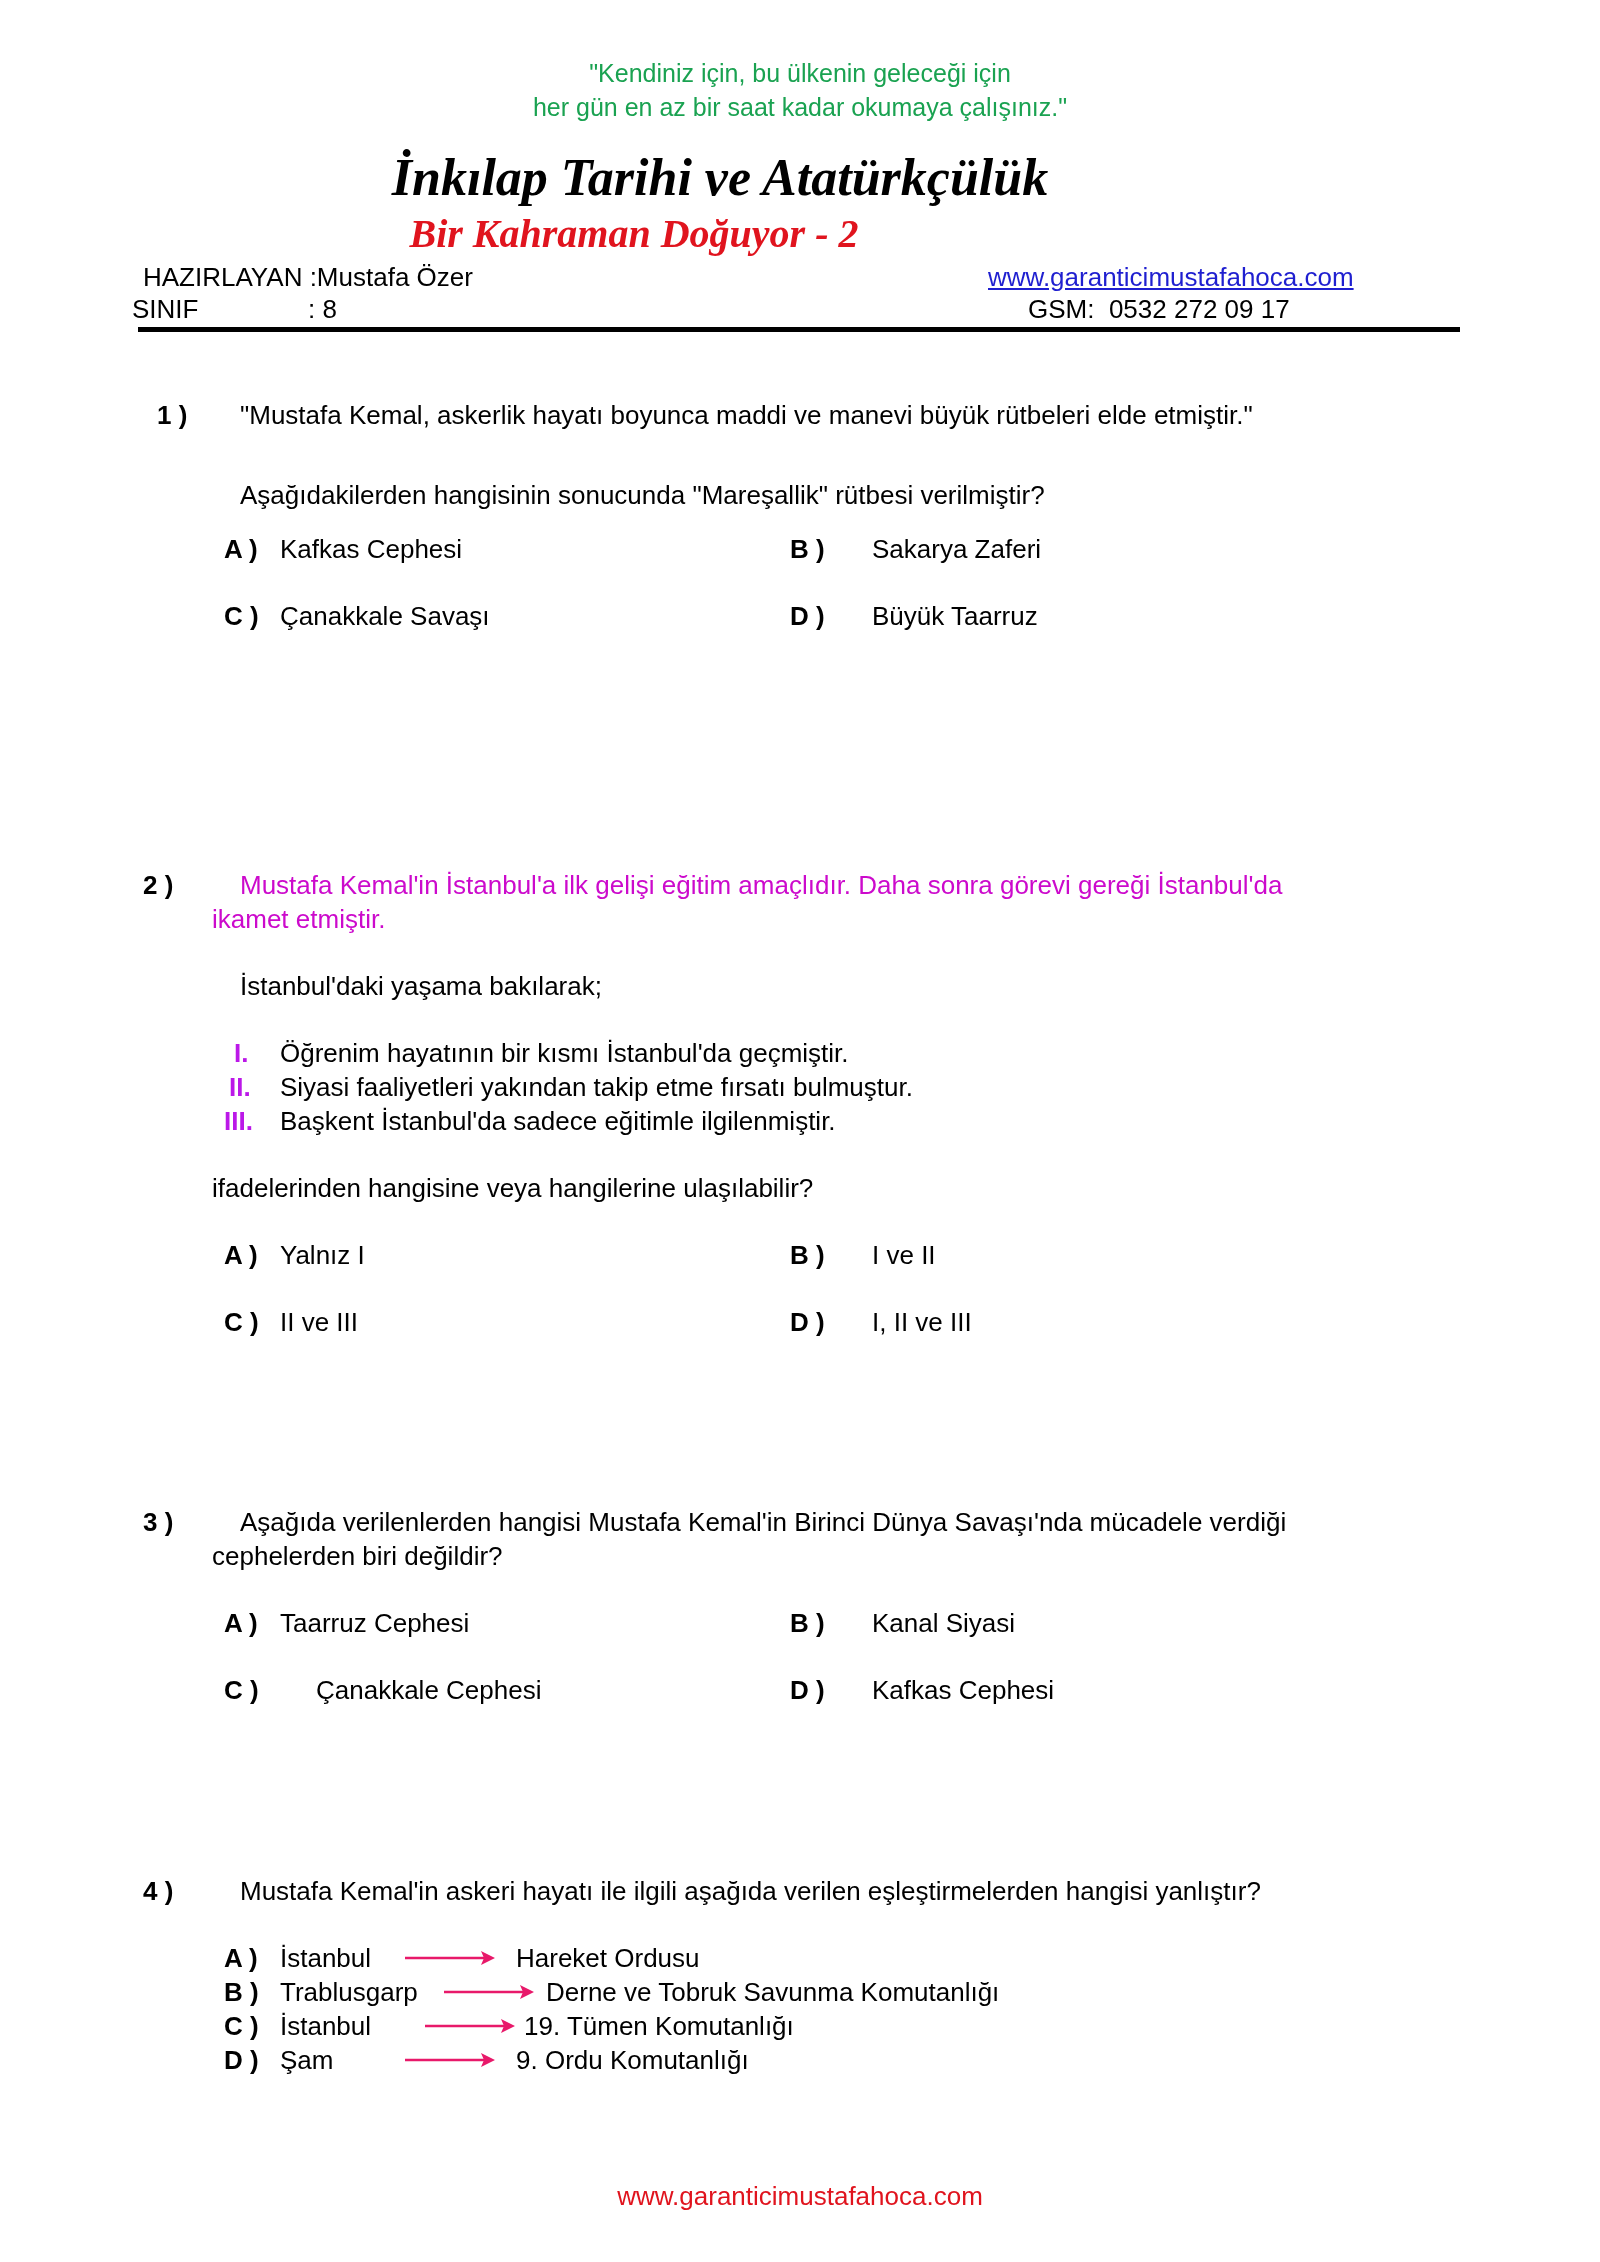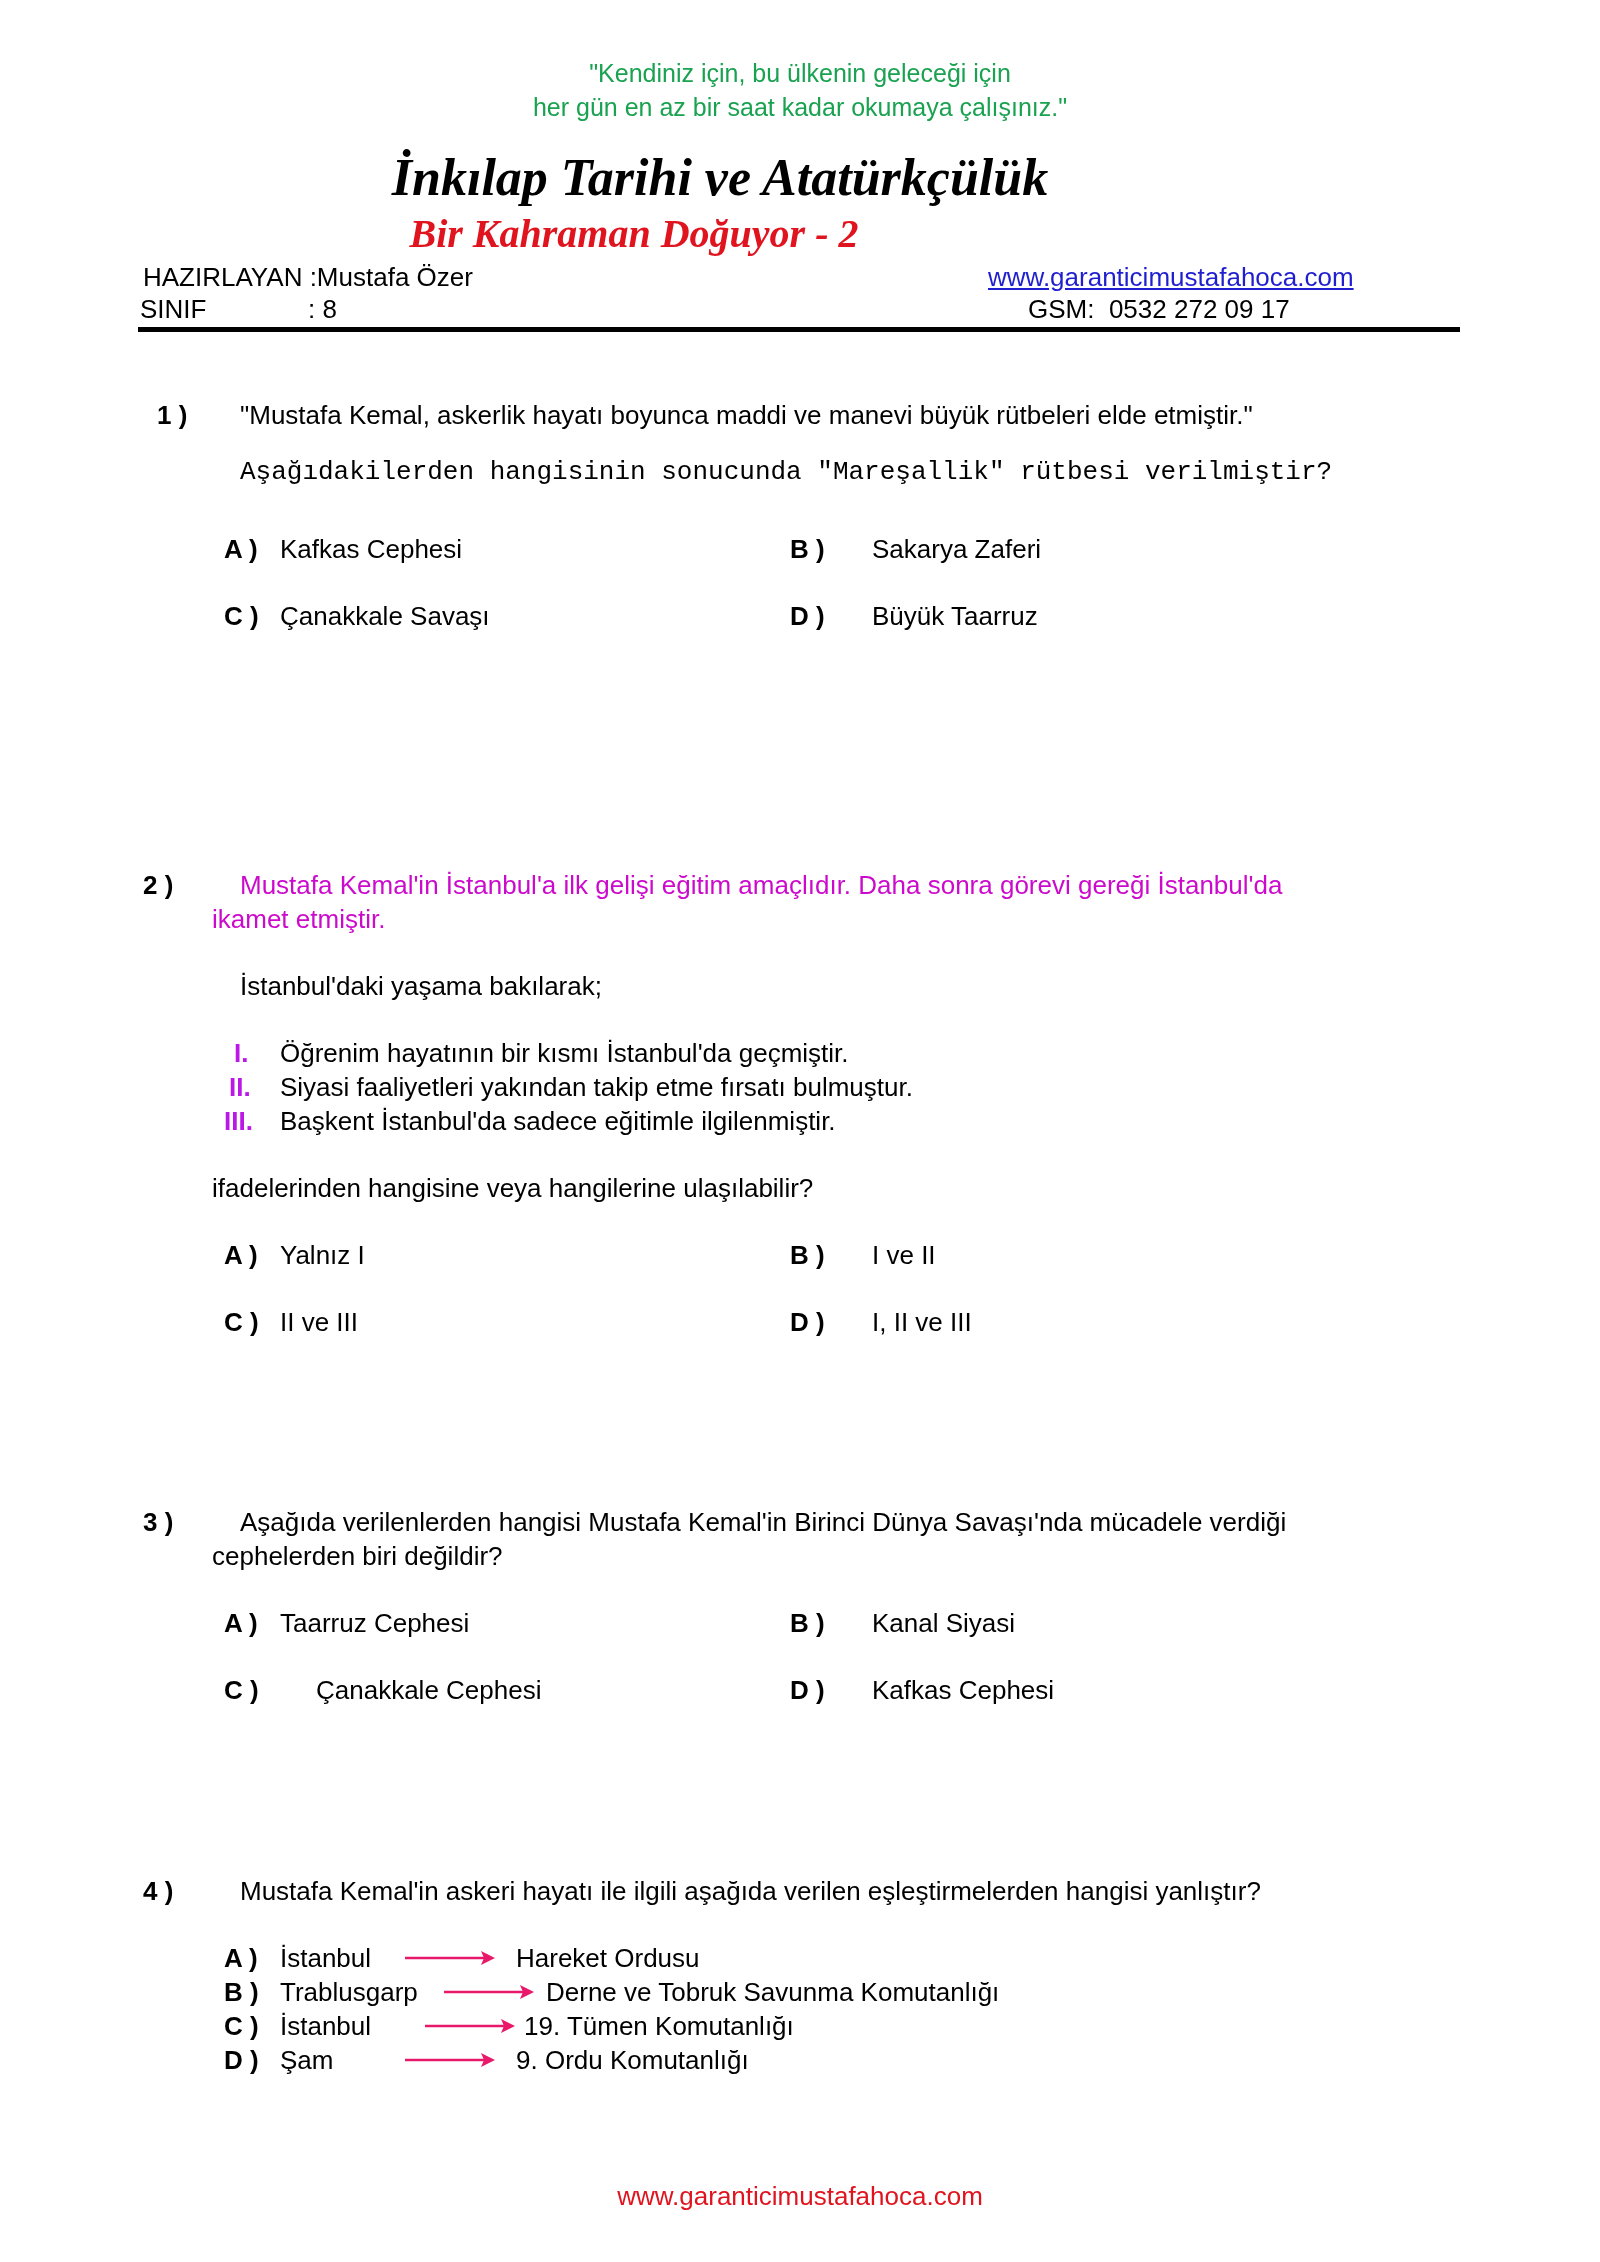--- a/index.html
+++ b/index.html
@@ -27,33 +27,33 @@
 
 <div>
   <div class="abs quote" style="top:56px;">"Kendiniz için, bu ülkenin geleceği için</div>
   <div class="abs quote" style="top:90px;">her gün en az bir saat kadar okumaya çalışınız."</div>
   <div class="abs title" style="top:148px;">İnkılap Tarihi ve Atatürkçülük</div>
   <div class="abs subtitle" style="top:210px;">Bir Kahraman Doğuyor - 2</div>
 
   <div class="abs meta" style="left:143px; top:262px;">
     <span>HAZIRLAYAN :</span><span>Mustafa Özer</span>
   </div>
-  <div class="abs meta" style="left:140px; top:294px;">SINIF</div>
+  <div class="abs meta" style="left:132px; top:294px;">SINIF</div>
   <div class="abs meta" style="left:308px; top:294px;">: 8</div>
 
   <a class="abs meta link" style="left:988px; top:262px;">www.garanticimustafahoca.com</a>
   <div class="abs meta" style="left:1028px; top:294px; white-space:pre;">GSM:  0532 272 09 17</div>
 
   <div class="abs hr"></div>
 </div>
 
 <div>
   <div class="abs qnum" style="left:157px; top:398px;">1 )</div>
   <div class="abs qtext" style="left:240px; top:398px;">"Mustafa Kemal, askerlik hayatı boyunca maddi ve manevi büyük rütbeleri elde etmiştir."</div>
-  <div class="abs qtext" style="left:240px; top:455px;font-family:Liberation Mono, monospace;">Aşağıdakilerden hangisinin sonucunda "Mareşallik" rütbesi verilmiştir?</div>
+  <div class="abs qtext" style="left:240px; top:478px;">Aşağıdakilerden hangisinin sonucunda "Mareşallik" rütbesi verilmiştir?</div>
 
   <div class="abs optl" style="left:224px; top:532px;">A )</div>
   <div class="abs qtext" style="left:280px; top:532px;">Kafkas Cephesi</div>
   <div class="abs optl" style="left:790px; top:532px;">B )</div>
   <div class="abs qtext" style="left:872px; top:532px;">Sakarya Zaferi</div>
   <div class="abs optl" style="left:224px; top:599px;">C )</div>
   <div class="abs qtext" style="left:280px; top:599px;">Çanakkale Savaşı</div>
   <div class="abs optl" style="left:790px; top:599px;">D )</div>
   <div class="abs qtext" style="left:872px; top:599px;">Büyük Taarruz</div>
 </div>

